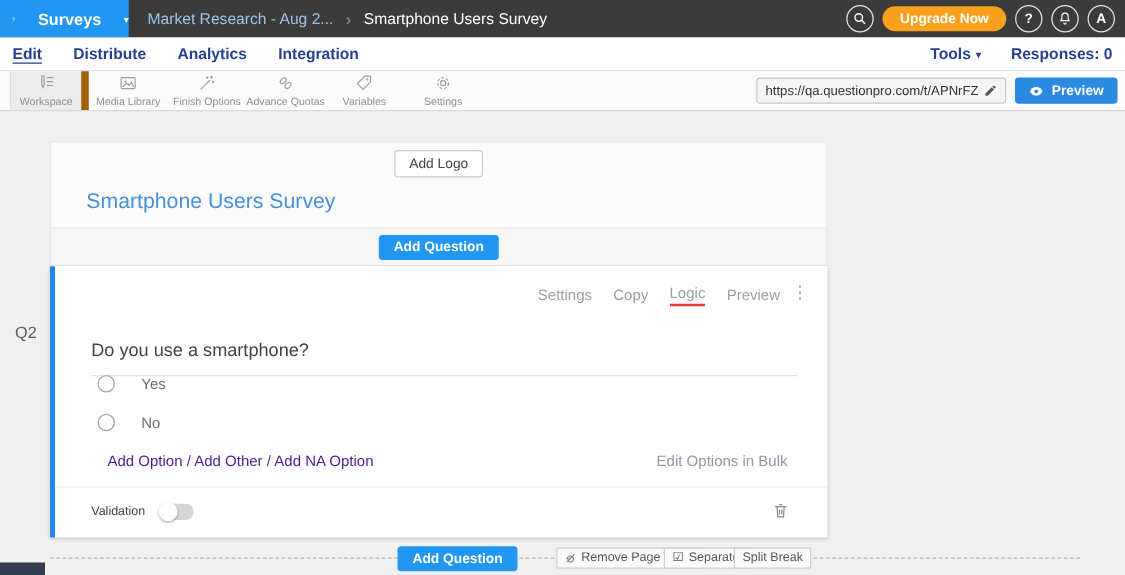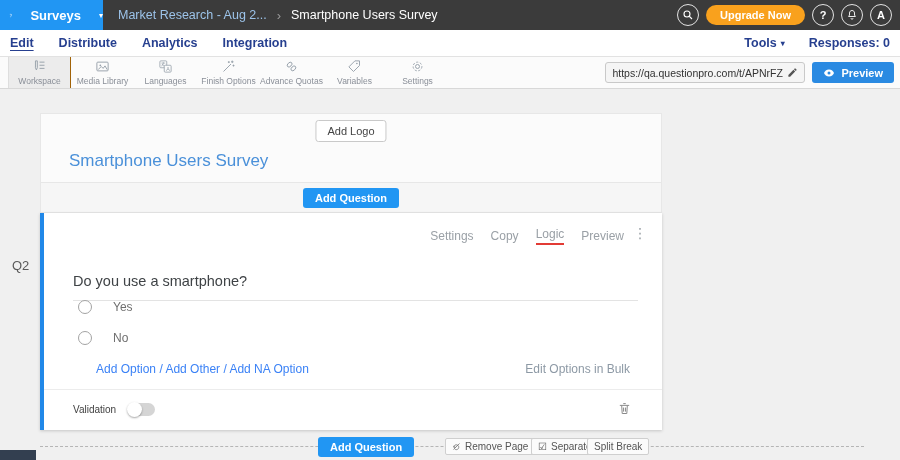--- a/index.html
+++ b/index.html
@@ -38,21 +38,21 @@
   .tools-link{cursor:pointer;display:flex;align-items:center;gap:4px;}
   .tools-link .caret{color:var(--c-navy_text,#263f8f);}
 
   
   .toolbar{position:absolute;top:57px;left:0;right:0;height:32px;background:#fbfbfb;
            border-bottom:1px solid #d8d8d8;display:flex;align-items:stretch;padding-left:8px;}
   .tool{width:63px;display:flex;flex-direction:column;align-items:center;justify-content:center;
         gap:2px;color:#96a0aa;cursor:pointer;}
   .tool svg{width:15px;height:15px;}
   .tool .tlabel{font-size:8.5px;color:#8a8f98;white-space:nowrap;}
-  .tool.active{background:#ececec;border-left:1px solid #dedede;border-right:1px solid #a16207;}
+  .tool.active{background:#ececec;border-left:1px solid #dedede;border-right:6px solid #a16207;}
   .toolbar-right{margin-left:auto;display:flex;align-items:center;gap:7px;padding-right:6px;}
   .url-box{width:200px;height:21px;background:#f5f5f5;border:1px solid #c9c9c9;border-radius:3px;
            display:flex;align-items:center;padding:0 6px;gap:4px;}
   .url-box input{border:none;background:transparent;outline:none;flex:1;font-size:10.5px;
                  color:#333;font-family:"Liberation Sans",sans-serif;padding:0;min-width:0;}
   .url-box svg{width:11px;height:11px;color:#555;flex:0 0 auto;cursor:pointer;}
   .preview-btn{height:21px;background:#2a8ae2;color:#fff;border-radius:3px;font-size:11px;
                font-weight:700;display:flex;align-items:center;gap:6px;padding:0 11px;cursor:pointer;}
   .preview-btn svg{width:12px;height:12px;}
 
@@ -77,21 +77,21 @@
          font-size:12px;color:#9aa0a6;}
   .qtab{cursor:pointer;}
   .qtab.active{border-bottom:2px solid var(--c-red_underline,#e23b35);padding-bottom:2px;}
   .kebab{position:absolute;top:13px;right:15px;color:#9aa0a6;font-size:14px;cursor:pointer;
          line-height:1;}
   .qtext{position:absolute;left:29px;top:36px;width:565px;font-size:14.5px;color:#3f4346;
          padding-bottom:11px;border-bottom:1px solid #e3e3e3;cursor:text;margin-top:24px;}
   .opt-row{position:absolute;left:34px;display:flex;align-items:flex-start;gap:21px;cursor:pointer;}
   .radio{width:14px;height:14px;border:1px solid #a3a3a3;border-radius:50%;background:#fff;}
   .opt-label{font-size:12px;color:#6f6f6f;}
-  .links-row{position:absolute;left:52px;top:149px;font-size:12px;color:#3b82f6;}
+  .links-row{position:absolute;left:42px;top:149px;font-size:12px;color:#4c1d95;}
   .links-row .opt-link{cursor:pointer;}
   .bulk-link{position:absolute;right:32px;top:149px;font-size:12px;color:#8d99a5;cursor:pointer;}
   .q-divider{position:absolute;left:0;right:0;top:176px;border-top:1px solid #ececec;}
   .validation-row{position:absolute;left:29px;top:190px;display:flex;align-items:center;gap:12px;}
   .validation-label{font-size:10px;color:#404040;}
   .toggle{width:27px;height:13px;background:#d5d5d5;border-radius:7px;position:relative;cursor:pointer;}
   .toggle .knob{position:absolute;left:-1px;top:-1px;width:15px;height:15px;border-radius:50%;
                 background:#fff;box-shadow:0 1px 2px rgba(0,0,0,.35);}
   .trash{position:absolute;right:30px;top:187px;color:#8a8a8a;cursor:pointer;}
   .trash svg{width:15px;height:17px;}
@@ -175,29 +175,20 @@
     </div>
     <div class="tool">
       <svg viewBox="0 0 24 24" fill="none" stroke="currentColor" stroke-width="1.5">
         <rect x="3" y="5" width="18" height="14" rx="1.5"></rect>
           <circle cx="8.5" cy="10" r="1.4" fill="currentColor" stroke="none"></circle>
           <path d="M5 17l5-5 3 3 3-4 3.5 6"></path>
       </svg>
       <span class="tlabel">Media Library</span>
     </div>
     <div class="tool">
-      <svg viewBox="0 0 24 24">
-        <rect x="3" y="3" width="11" height="11" rx="1.5" fill="none" stroke="currentColor" stroke-width="1.3"></rect>
-        <path d="M5.5 6.5h6M8.5 5v1.5c0 2-1.3 4-3 4.7M6.5 8c1 2 2.5 3.3 4.5 4" fill="none" stroke="currentColor" stroke-width="1.1"></path>
-        <rect x="10" y="10" width="11" height="11" rx="1.5" fill="#fbfbfb" stroke="currentColor" stroke-width="1.3"></rect>
-        <text x="13.3" y="18.8" font-size="8.5" fill="currentColor" font-family="Liberation Sans,sans-serif">A</text>
-      </svg>
-      <span class="tlabel">Languages</span>
-    </div>
-    <div class="tool">
       <svg viewBox="0 0 24 24" fill="none" stroke="currentColor" stroke-width="1.5">
         <line x1="4" y1="20" x2="16" y2="8"></line>
           <path d="M18 2.5v4M16 4.5h4M20 9v3M18.5 10.5h3M12.5 3.5v3M11 5h3"></path>
       </svg>
       <span class="tlabel">Finish Options</span>
     </div>
     <div class="tool">
       <svg viewBox="0 0 24 24" fill="none" stroke="currentColor" stroke-width="1.5">
         <ellipse cx="9" cy="9" rx="4.5" ry="3" transform="rotate(-45 9 9)"></ellipse>
         <ellipse cx="15" cy="15" rx="4.5" ry="3" transform="rotate(-45 15 15)"></ellipse>

